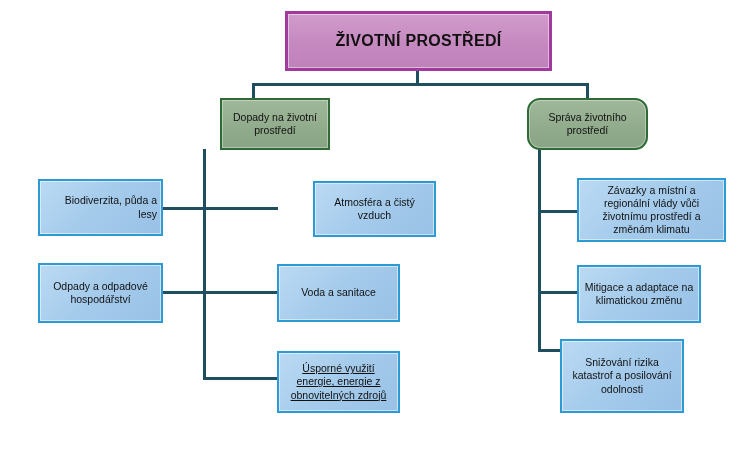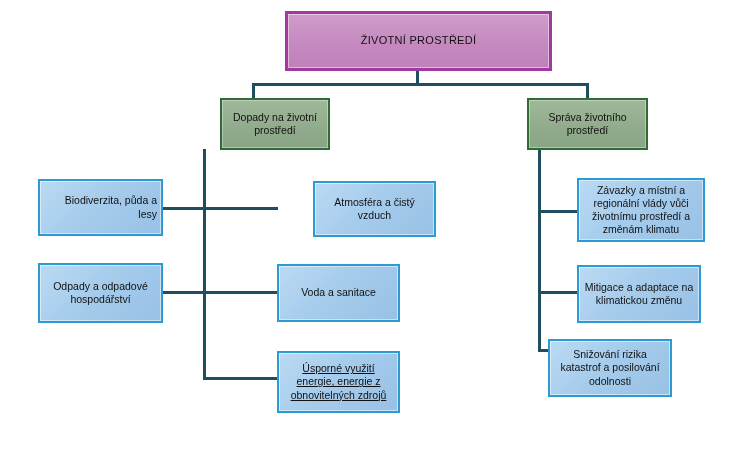--- a/index.html
+++ b/index.html
@@ -10,46 +10,46 @@
   .node {
     position:absolute; box-sizing:border-box;
     display:flex; align-items:center; justify-content:center;
     text-align:center; color:#111; font-size:10.5px; line-height:1.25;
     padding:2px 4px;
   }
   .node-pink {
     background:linear-gradient(180deg,#d09cca 0%,#c589c0 55%,#bf81ba 100%);
     border:3px solid #a23a9e;
     box-shadow: inset 0 0 0 1px rgba(255,255,255,0.45);
-    font-weight:400; font-size:11px; letter-spacing:0.3px;
+    font-weight:700; font-size:16px; letter-spacing:0.3px;
   }
   .node-green {
     background:linear-gradient(180deg,#9fb89a 0%,#90ab8b 60%,#8aa586 100%);
     border:2.5px solid #2f6b34;
     box-shadow: inset 0 0 0 1px rgba(255,255,255,0.35);
   }
   .node-blue {
     background:linear-gradient(135deg,#bbdaf3 0%,#a6ccec 45%,#98c1e6 100%);
     border:2px solid #2c9bd4;
     box-shadow: inset 0 0 0 1px rgba(255,255,255,0.5);
   }
   .conn { position:absolute; background:#1f4e5f; }
 
   
   .n-root   { left:285px; top:11px;  width:267px; height:60px; }
   .n-imp    { left:193px; top:98px;  width:110px; height:52px;margin-left:27px; }
-  .n-gov    { left:527px; top:98px;  width:121px; height:52px; }
+  .n-gov    { left:527px; top:98px;  width:121px; height:52px;border-radius:13px; }
   .n-bio    { left:38px;  top:179px; width:125px; height:57px;text-align:right; }
   .n-waste  { left:38px;  top:263px; width:125px; height:60px; }
   .n-atmo   { left:277px; top:181px; width:123px; height:56px;margin-left:36px; }
   .n-water  { left:277px; top:264px; width:123px; height:58px;text-align:right; }
   .n-energy { left:277px; top:351px; width:123px; height:62px;text-decoration:underline; }
-  .n-commit { left:577px; top:178px; width:128px; height:64px; }
+  .n-commit { left:577px; top:178px; width:149px; height:64px; }
   .n-miti   { left:577px; top:265px; width:124px; height:58px;align-items:center; }
-  .n-risk   { left:548px; top:339px; width:124px; height:58px; }
+  .n-risk   { left:560px; top:339px; width:124px; height:74px; }
 
   
   .c-root-stub   { left:416px; top:71px;  width:3px;   height:14px; }
   .c-top-h       { left:252px; top:83px;  width:337px; height:3px;  }
   .c-drop-left   { left:252px; top:83px;  width:3px;   height:16px; }
   .c-drop-right  { left:586px; top:83px;  width:3px;   height:16px; }
   .c-trunk-left  { left:203px; top:149px; width:3px;   height:231px;}
   .c-l-row1      { left:162px; top:207px; width:116px; height:3px;  }
   .c-l-row2      { left:162px; top:291px; width:118px; height:3px;  }
   .c-l-row3      { left:203px; top:377px; width:76px;  height:3px;  }

